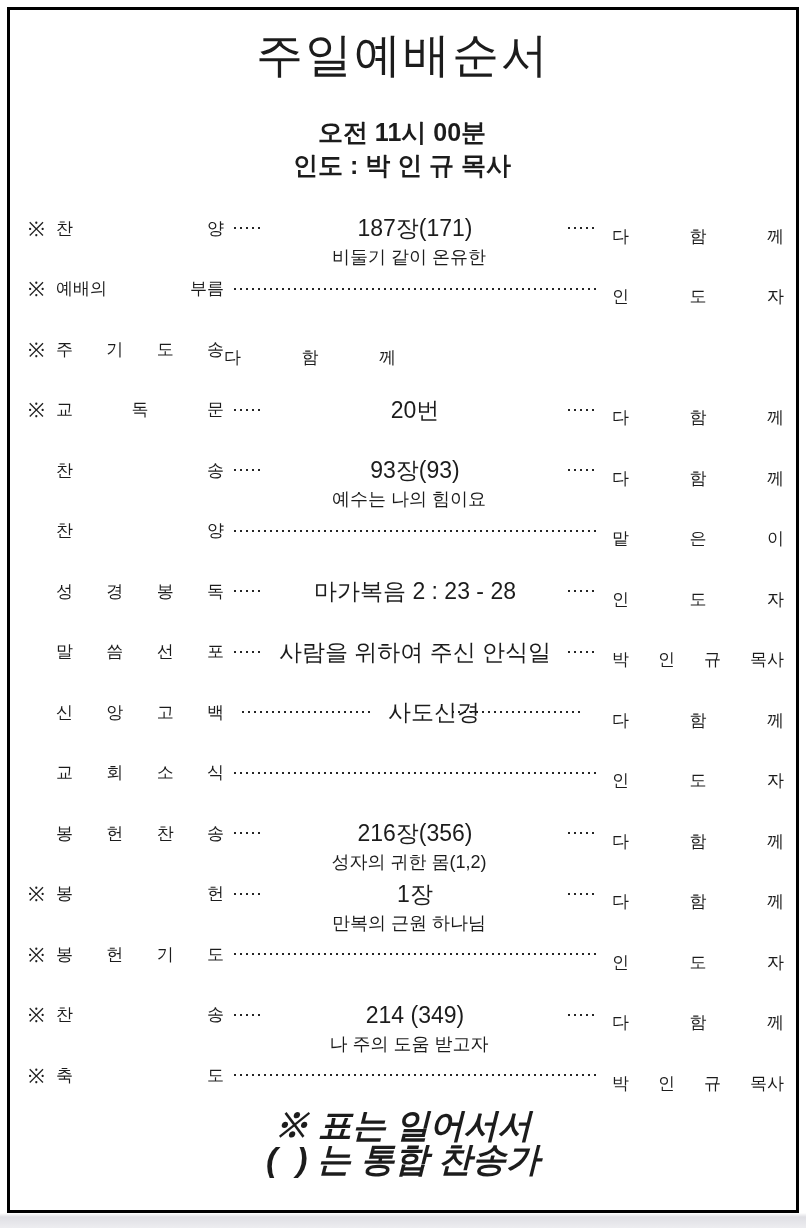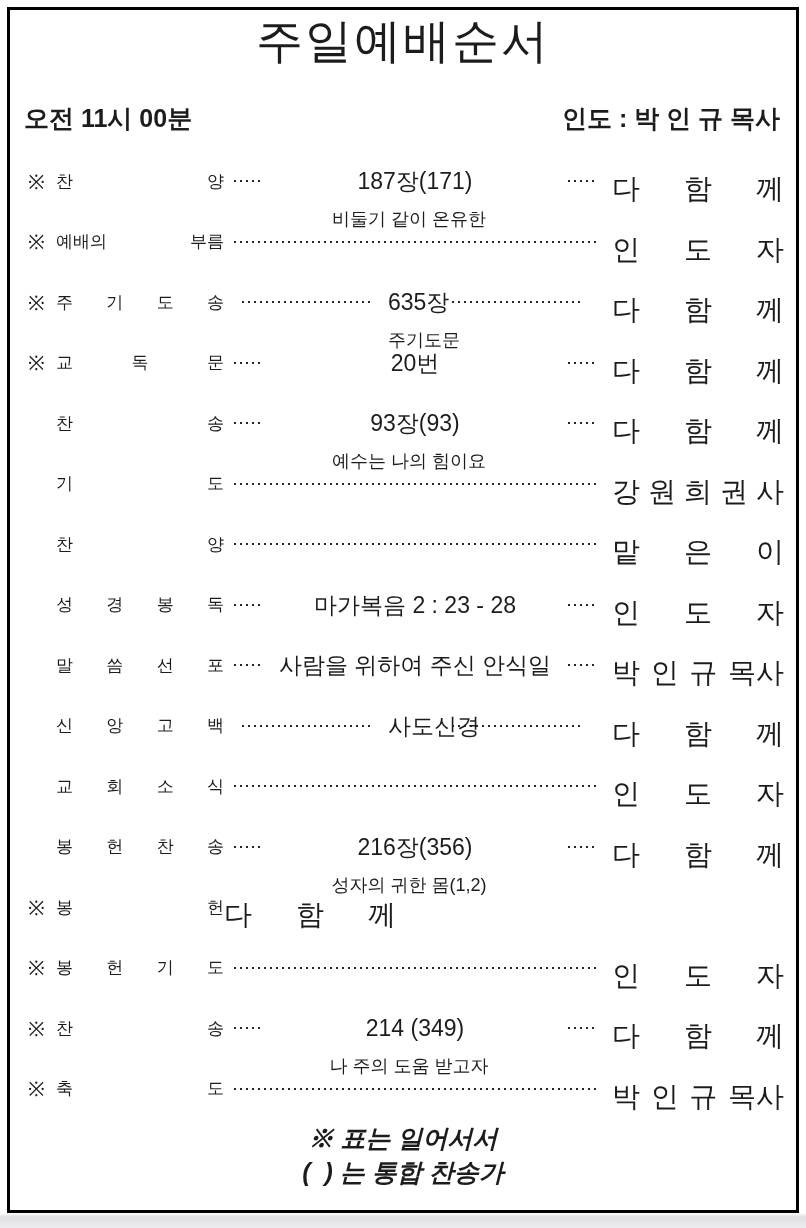--- a/index.html
+++ b/index.html
@@ -6,26 +6,26 @@
   body{
     width:806px;height:1228px;position:relative;
     font-family:"Liberation Sans", sans-serif;color:#1c1c1c;
     background:linear-gradient(to bottom,#ffffff 0px,#ffffff 1213px,#dfdfe4 1217px,#ededf0 1228px);
   }
   .sheet{
     position:absolute;left:7px;right:7px;top:7px;height:1200px;
     border:3px solid #000;background:#fff;overflow:hidden;
   }
   .title{
-    text-align:center;font-size:47px;line-height:62px;
+    text-align:center;margin-top:14px;font-size:47px;line-height:62px;
     font-weight:500;letter-spacing:2px;
   }
   .meta{
     display:flex;justify-content:space-between;align-items:center;
-    margin-top:30px;padding:0 16px 0 14px;font-size:25px;font-weight:700;
+    margin-top:30px;padding:0 16px 0 14px;font-size:25px;font-weight:700;flex-direction:column;
   }
   .order{margin-top:16px;}
   .row{display:flex;align-items:center;height:60.5px;padding:0 12px 0 18px;}
   .marker{width:28px;font-size:20px;flex:none;}
   .label{
     flex:none;display:inline-block;width:168px;font-size:17px;
     text-align:justify;text-align-last:justify;white-space:pre-wrap;
   }
   .mid{flex:1;display:flex;align-items:center;margin:0 14px 0 8px;min-width:0;justify-content:center;}
   .leader{
@@ -33,29 +33,29 @@
     background-image:radial-gradient(circle,#262626 1.05px,transparent 1.35px);
     background-size:6px 24px;background-repeat:repeat-x;background-position:left center;
   }
   .leader.short{width:32px;}
   .leader.mid{width:134px;}
   .leader.full{flex:1;}
   .center{flex:1;position:relative;text-align:center;min-width:0;}
   .c-main{font-size:23px;line-height:26px;white-space:pre;}
   .c-sub{
     position:absolute;top:100%;left:0;right:12px;
-    font-size:18px;line-height:19px;margin-top:16px;white-space:pre;
+    font-size:18px;line-height:19px;margin-top:7px;white-space:pre;
   }
   .assignee{
-    flex:none;display:inline-block;width:172px;font-size:28px;
+    flex:none;display:inline-block;width:172px;font-size:17px;
     text-align:justify;text-align-last:justify;white-space:pre-wrap;margin-top:16px;
   }
   .footnotes{
     margin-top:2px;text-align:center;font-weight:700;font-style:italic;
-    font-size:25px;line-height:34px;
+    font-size:34px;line-height:34px;
   }
   .footnote-line{white-space:pre;}
 </style>
 </head>
 <body>
 
 <div class="sheet">
   <div class="title">주일예배순서</div>
 
   <div class="meta">
@@ -83,28 +83,20 @@
     <span class="label">예배의 부름</span>
     <div class="mid">
           <div class="leader full"></div>
         </div>
     <span class="assignee">인 도 자</span>
   </div>
 
   <div class="row">
     <span class="marker">※</span>
     <span class="label">주 기 도 송</span>
-    <div class="mid">
-          <div class="leader mid"></div>
-          <div class="center">
-            <div class="c-main">635장</div>
-            <div class="c-sub">주기도문</div>
-          </div>
-          <div class="leader mid"></div>
-        </div>
     <span class="assignee">다 함 께</span>
   </div>
 
   <div class="row">
     <span class="marker">※</span>
     <span class="label">교 독 문</span>
     <div class="mid">
           <div class="leader short"></div>
           <div class="center">
             <div class="c-main">20번</div>
@@ -121,28 +113,20 @@
           <div class="leader short"></div>
           <div class="center">
             <div class="c-main">93장(93)</div>
             <div class="c-sub">예수는 나의 힘이요</div>
           </div>
           <div class="leader short"></div>
         </div>
     <span class="assignee">다 함 께</span>
   </div>
 
-  <div class="row">
-    <span class="marker"></span>
-    <span class="label">기 도</span>
-    <div class="mid">
-          <div class="leader full"></div>
-        </div>
-    <span class="assignee">강 원 희 권 사</span>
-  </div>
 
   <div class="row">
     <span class="marker"></span>
     <span class="label">찬 양</span>
     <div class="mid">
           <div class="leader full"></div>
         </div>
     <span class="assignee">맡 은 이</span>
   </div>
 
@@ -204,20 +188,28 @@
             <div class="c-sub">성자의 귀한 몸(1,2)</div>
           </div>
           <div class="leader short"></div>
         </div>
     <span class="assignee">다 함 께</span>
   </div>
 
   <div class="row">
     <span class="marker">※</span>
     <span class="label">봉 헌</span>
+    <div class="mid">
+          <div class="leader short"></div>
+          <div class="center">
+            <div class="c-main">1장</div>
+            <div class="c-sub">만복의 근원 하나님</div>
+          </div>
+          <div class="leader short"></div>
+        </div>
     <span class="assignee">다 함 께</span>
   </div>
 
   <div class="row">
     <span class="marker">※</span>
     <span class="label">봉 헌 기 도</span>
     <div class="mid">
           <div class="leader full"></div>
         </div>
     <span class="assignee">인 도 자</span>

